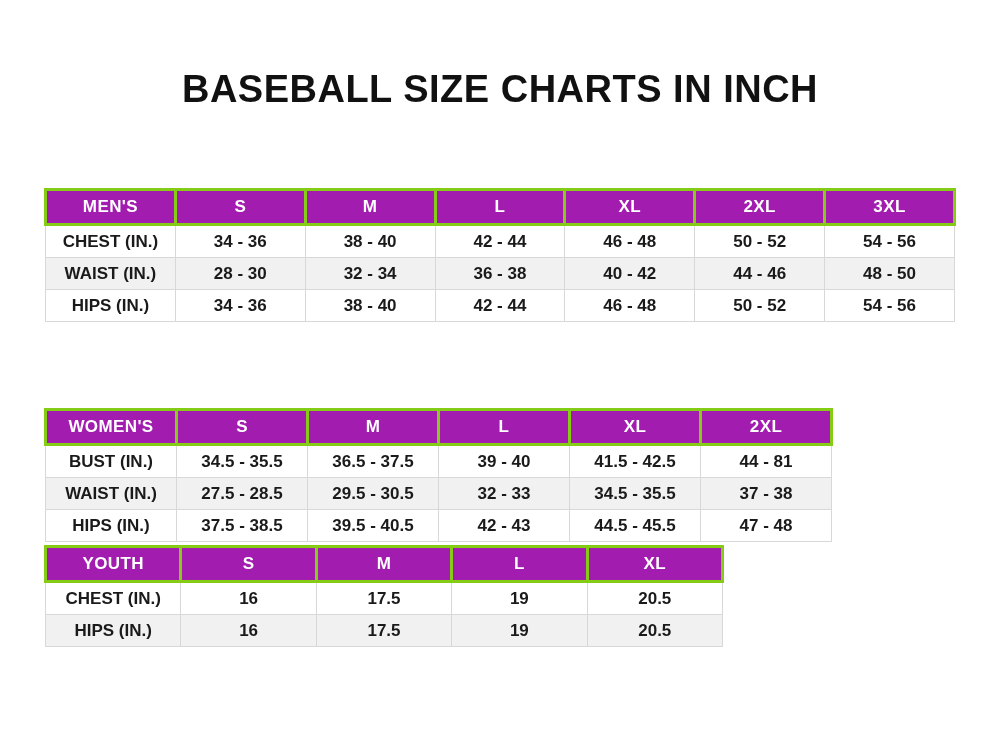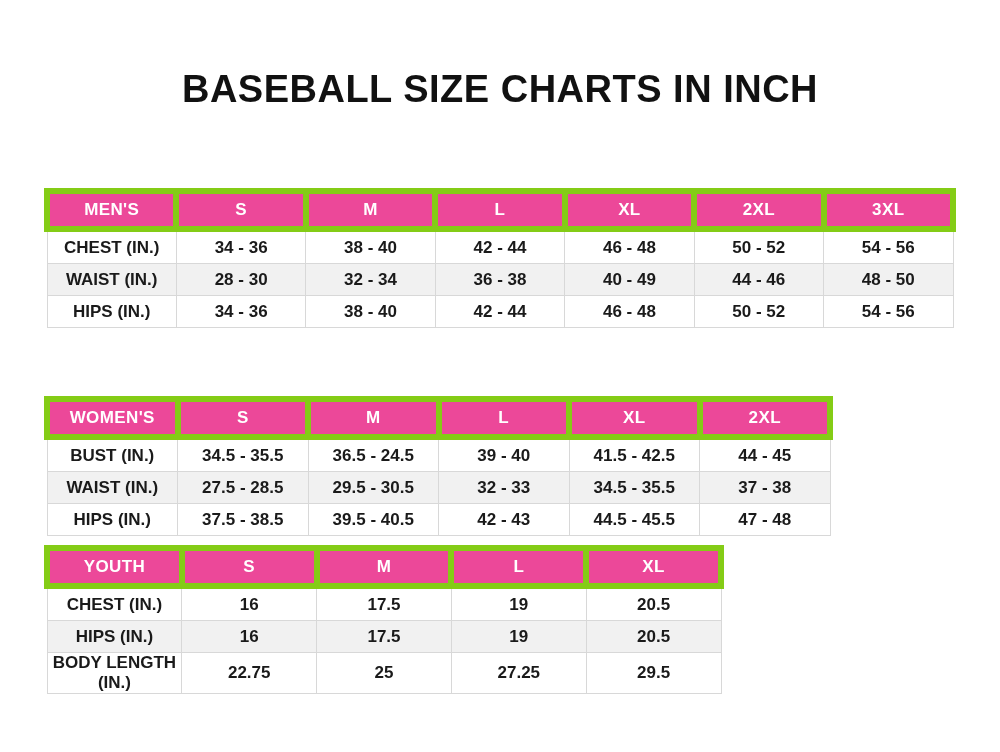--- a/index.html
+++ b/index.html
@@ -39,44 +39,44 @@
     border: 1px solid #d8d8d8;
     text-align: center;
     font-weight: bold;
     font-size: 17px;
     color: #1a1a1a;
     padding: 0;
     height: 31px;
     background: #ffffff;
   }
   .chart thead th {
-    background: #ec4899;
+    background: #a21caf;
     color: #ffffff;
-    border: 6px solid #84cc16;
+    border: 3px solid #84cc16;
     height: 32px;
     font-size: 17px;
     letter-spacing: 0.4px;
   }
   .chart tbody tr.alt td {
     background: #f1f1f1;
     margin-top: 40px;
   }
   .chart td.rowlabel, .chart th.rowlabel {
     text-align: center;
   }
 
   
   #mens-table {
     top: 188px;
     left: 44px;
     width: 912px;
   }
   
   #womens-table {
-    top: 396px;
+    top: 408px;
     left: 44px;
     width: 789px;
   }
   
   #youth-table {
     top: 545px;
     left: 44px;
     width: 680px;
     padding-left: 20px;
   }
@@ -108,21 +108,21 @@
         <td>42 - 44</td>
         <td>46 - 48</td>
         <td>50 - 52</td>
         <td>54 - 56</td>
       </tr>
       <tr class="alt">
         <td class="rowlabel">WAIST (IN.)</td>
         <td>28 - 30</td>
         <td>32 - 34</td>
         <td>36 - 38</td>
-        <td>40 - 49</td>
+        <td>40 - 42</td>
         <td>44 - 46</td>
         <td>48 - 50</td>
       </tr>
       <tr>
         <td class="rowlabel">HIPS (IN.)</td>
         <td>34 - 36</td>
         <td>38 - 40</td>
         <td>42 - 44</td>
         <td>46 - 48</td>
         <td>50 - 52</td>
@@ -139,24 +139,24 @@
         <th>M</th>
         <th>L</th>
         <th>XL</th>
         <th>2XL</th>
       </tr>
     </thead>
     <tbody>
       <tr>
         <td class="rowlabel">BUST (IN.)</td>
         <td>34.5 - 35.5</td>
-        <td>36.5 - 24.5</td>
+        <td>36.5 - 37.5</td>
         <td>39 - 40</td>
         <td>41.5 - 42.5</td>
-        <td>44 - 45</td>
+        <td>44 - 81</td>
       </tr>
       <tr class="alt">
         <td class="rowlabel">WAIST (IN.)</td>
         <td>27.5 - 28.5</td>
         <td>29.5 - 30.5</td>
         <td>32 - 33</td>
         <td>34.5 - 35.5</td>
         <td>37 - 38</td>
       </tr>
       <tr>
@@ -188,23 +188,16 @@
         <td>19</td>
         <td>20.5</td>
       </tr>
       <tr class="alt">
         <td class="rowlabel">HIPS (IN.)</td>
         <td>16</td>
         <td>17.5</td>
         <td>19</td>
         <td>20.5</td>
       </tr>
-      <tr>
-        <td class="rowlabel">BODY LENGTH (IN.)</td>
-        <td>22.75</td>
-        <td>25</td>
-        <td>27.25</td>
-        <td>29.5</td>
-      </tr>
     </tbody>
   </table>
 
 </div>
 
 </body></html>

